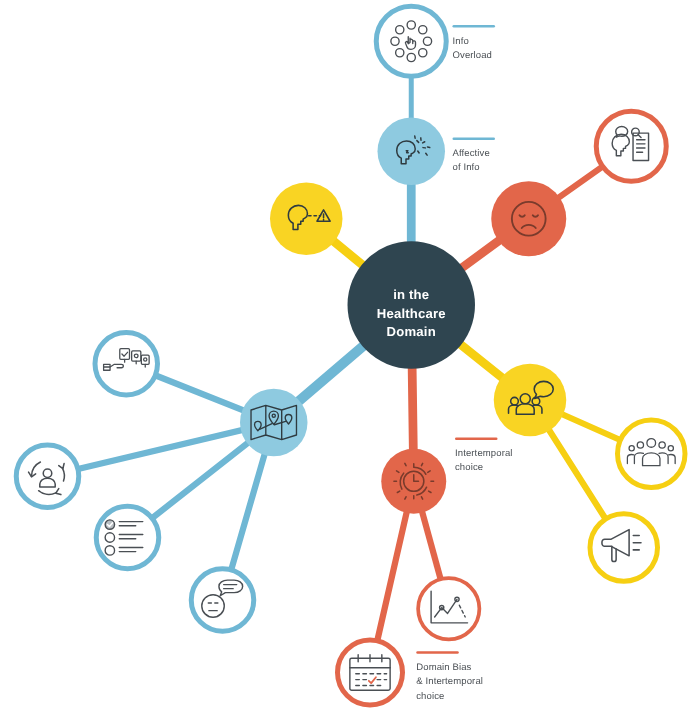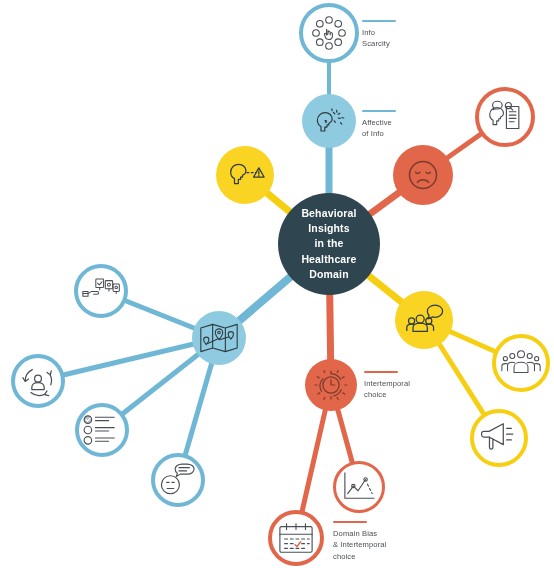--- a/index.html
+++ b/index.html
@@ -49,21 +49,21 @@
       <path d="M219 338 L178 480" stroke="#6fb7d4" stroke-width="5"></path>
 
       <path d="M329 244 L331 385" stroke="#e2664a" stroke-width="7"></path>
       <path d="M331 385 L359 487" stroke="#e2664a" stroke-width="5"></path>
       <path d="M331 385 L296 538" stroke="#e2664a" stroke-width="5"></path>
     </g>
   </svg>
 
   <div class="hub" style="left:278px;top:193px;width:102px;height:102px;">
     <div class="hub-text">
-      <span>Behavioral Insights</span><br>
+      <br>
       <span>in the Healthcare</span><br>
       <span>Domain</span>
     </div>
   </div>
 
   <div class="node" style="left:299px;top:3px;width:60px;height:60px;border:4px solid #6fb7d4;background:#fff;">
     <svg width="40" height="40" viewBox="0 0 40 40">
       <g fill="none" stroke="#4a4f54" stroke-width="1.1">
         <circle cx="20" cy="7" r="3.3"></circle>
           <circle cx="29.2" cy="10.8" r="3.3"></circle>
@@ -269,30 +269,30 @@
         <path d="M7 23 h3 M13 23 h3 M25 23 h3 M31 23 h2"></path>
         <path d="M7 28 h3 M13 28 h3 M19 28 h3 M25 28 h3"></path>
         <path d="M18 24 l2 2 4 -5" stroke="#e2664a" stroke-width="1.5"></path>
       </g>
     </svg>
   </div>
 
   <div class="label" style="left:362px;top:20px;">
     <span class="rule" style="background:#6fb7d4;"></span>
     <span class="txt">Info</span>
-    <span class="txt">Scarcity</span>
+    <span class="txt">Overload</span>
   </div>
 
   <div class="label" style="left:362px;top:110px;">
     <span class="rule" style="background:#6fb7d4;"></span>
     <span class="txt">Affective</span>
     <span class="txt">of Info</span>
   </div>
 
-  <div class="label" style="left:364px;top:371px;">
+  <div class="label" style="left:364px;top:350px;">
     <span class="rule" style="background:#e2664a;"></span>
     <span class="txt">Intertemporal</span>
     <span class="txt">choice</span>
   </div>
 
 
   <div class="label" style="left:333px;top:521px;">
     <span class="rule" style="background:#e2664a;"></span>
     <span class="txt">Domain Bias</span>
     <span class="txt">&amp; Intertemporal</span>

